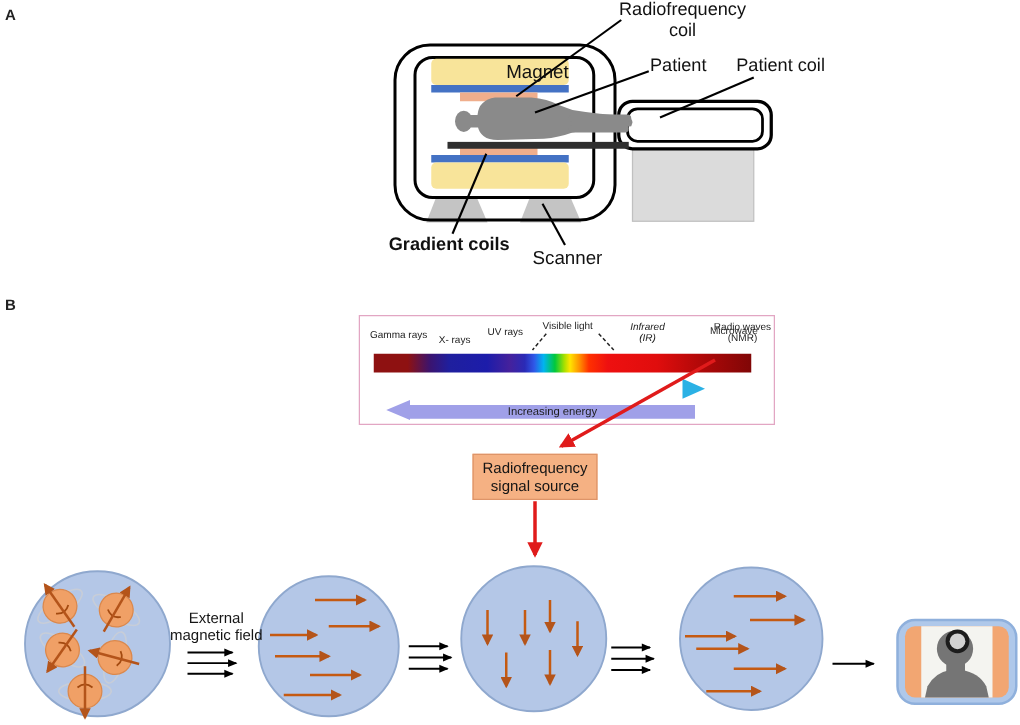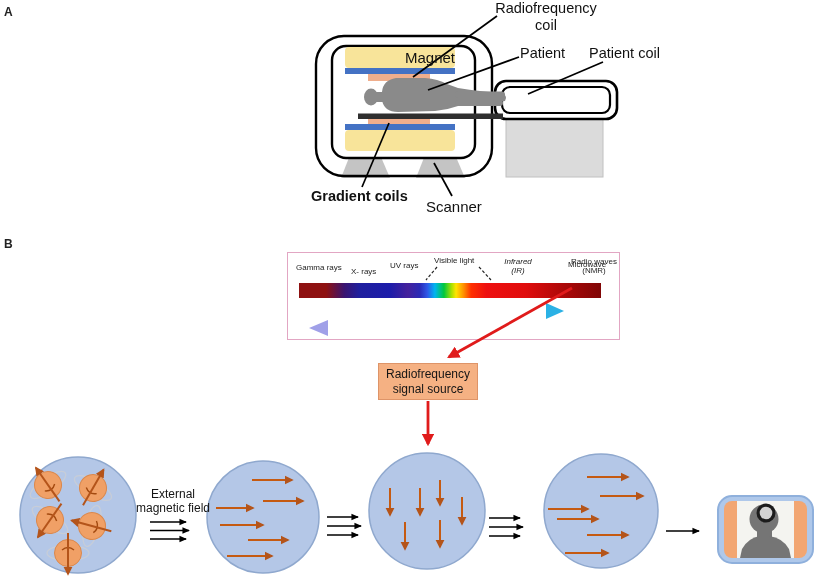--- a/index.html
+++ b/index.html
@@ -217,20 +217,21 @@
       <div>(IR)</div>
     </div>
     <div class="sp-lbl" style="left:262px;top:7px;padding-left:18px;">Microwave</div>
     <div class="sp-lbl center" style="right:1px;top:4px;width:48px;">
       <div>Radio waves</div>
       <div>(NMR)</div>
     </div>
     <div class="sp-bar"></div>
     <div class="wl-head"></div>
     <div class="en-head"></div>
+    <div class="en-body">Increasing energy</div>
   </div>
 
   <div class="rf-box">
     <div>Radiofrequency</div>
     <div>signal source</div>
   </div>
 
   <div class="field-lbl">
     <div>External</div>
     <div>magnetic field</div>

